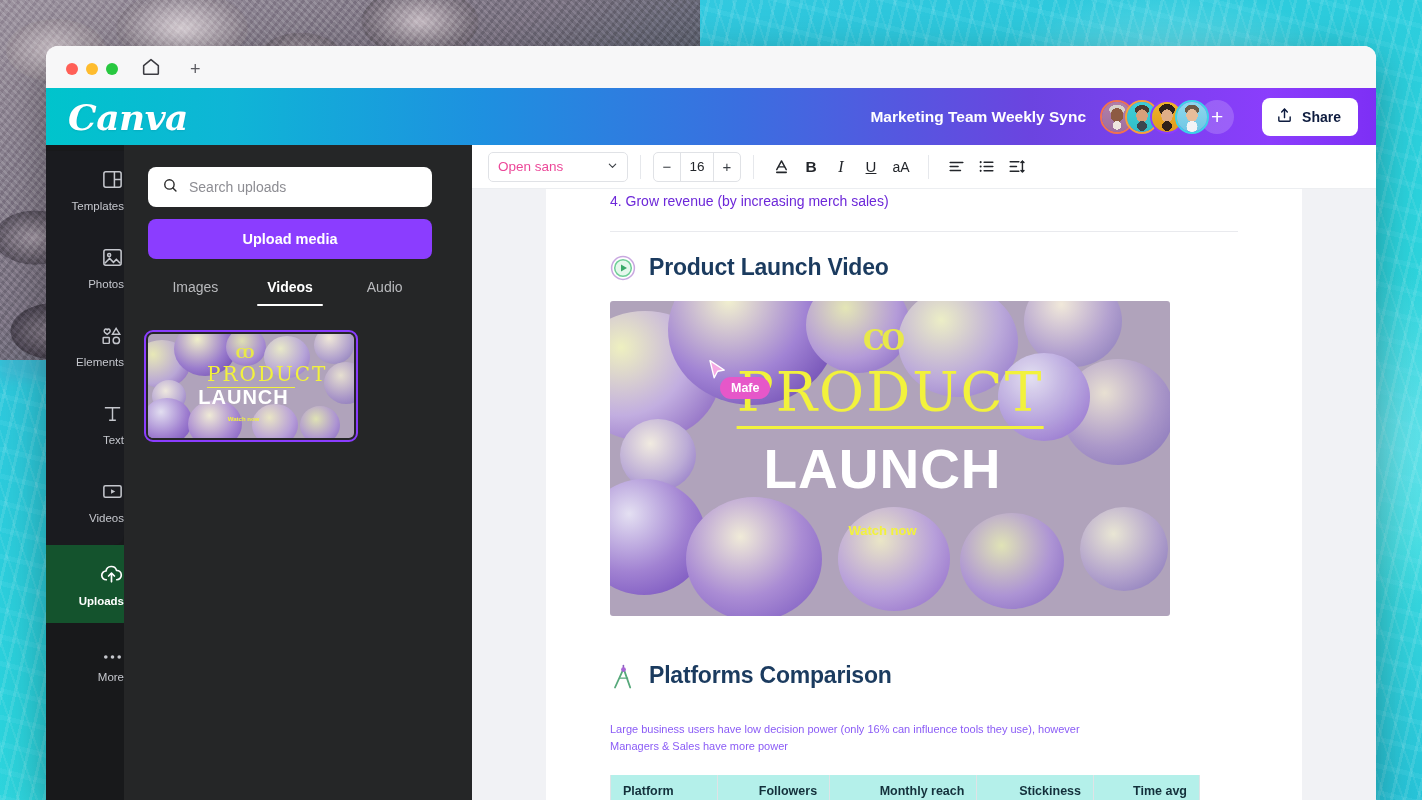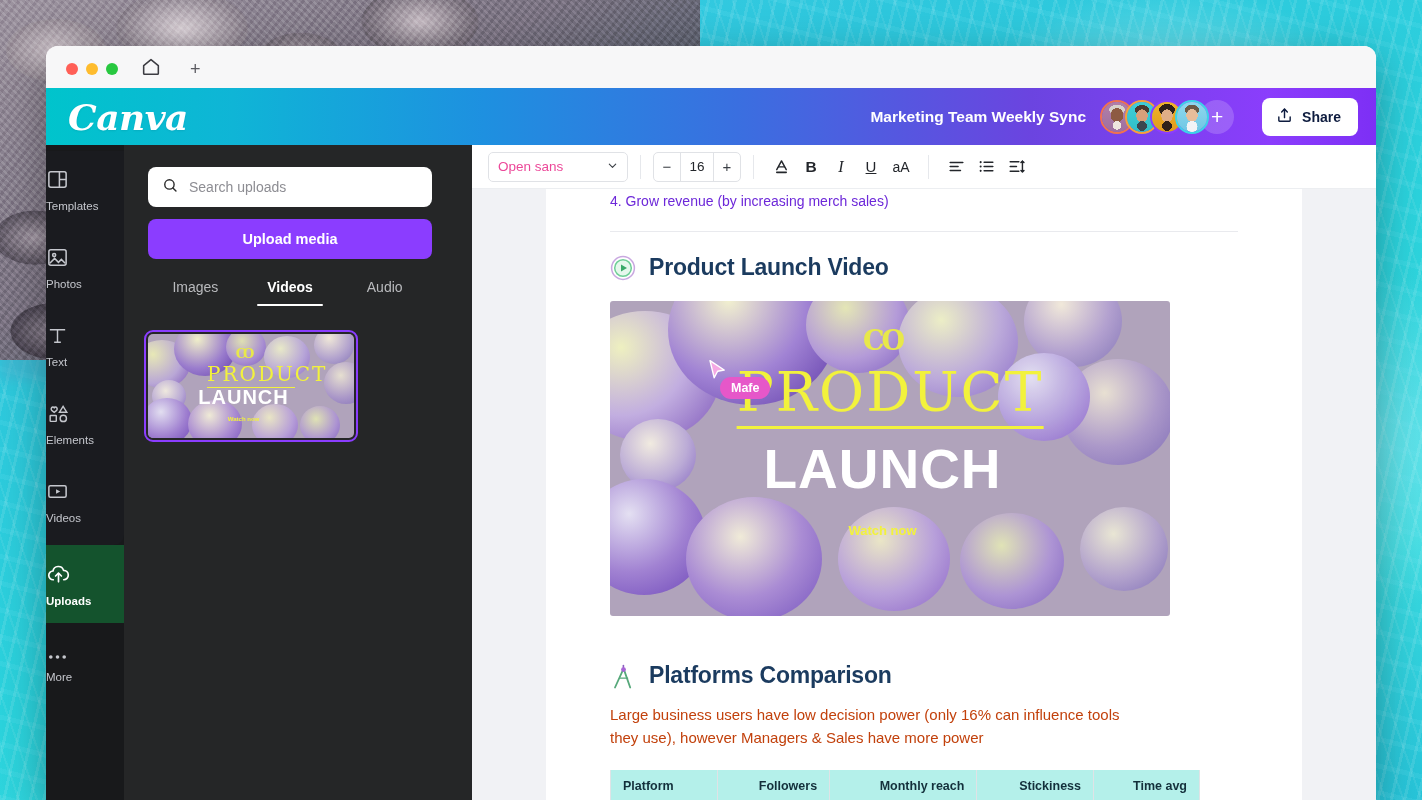--- a/index.html
+++ b/index.html
@@ -116,21 +116,21 @@
     font-size:14px; font-weight:600; display:flex; align-items:center; gap:9px;
     font-family:"Liberation Sans", sans-serif; cursor:pointer;
   }
 
   
   #body { display:flex; height: calc(754px - 42px - 57px); }
 
   
   #rail { width: 78px; background:#18191b; flex:none; display:flex; flex-direction:column; padding-top: 6px; position:relative;}
   .rail-item {
-    height: 78px; display:flex; flex-direction:column; align-items:flex-start;
+    height: 78px; display:flex; flex-direction:column; align-items:flex-end;
     justify-content:center; gap:7px; color:#c5c7cd; font-size:11.5px; cursor:pointer;
   }
   .rail-item.active { background:#14532d; color:#fff; font-weight:700; }
   .rail-item.active .rail-label { font-weight:700; }
   .rail-sep { height: 5px; }
   #rail-top { background:#1a1b1f; border-radius: 0 0 10px 0; padding-bottom:4px;}
 
   
   #panel { width: 348px; background:#252627; flex:none; padding: 22px 40px 0 24px; }
   #search-wrap {
@@ -212,21 +212,21 @@
   #video-card {
     margin-top: 20px; width: 560px; height: 315px; border-radius:3px; overflow:hidden; position:relative;
   }
   #cursor-wrap { position:absolute; left: 98px; top: 58px; z-index:5; }
   #cursor-label {
     position:absolute; left: 12px; top: 18px;
     background:#e657c9; color:#fff; font-size:12.5px; font-weight:700;
     padding: 4px 11px; border-radius: 12px; white-space:nowrap;
     font-family:"Liberation Sans", sans-serif;
   }
-  .body-text { font-size:15px; color:#c2410c; line-height:1.55; margin-top:14px; }
+  .body-text { font-size:11px; color:#8b5cf6; line-height:1.55; margin-top:32px; }
   #cmp-table { margin-top: 20px; width: 590px; border-collapse: collapse; font-size:12.5px; }
   #cmp-table th {
     background:#b4f0ea; color:#13303b; font-weight:700; text-align:right;
     padding: 9px 12px; border:1px solid #dfe3e6; border-top:none;
   }
   #cmp-table th:first-child { text-align:left; }
   #cmp-table td {
     padding: 9px 12px; text-align:right; color:#2b2b33; border:1px solid #e9ebee;
   }
   #cmp-table td:first-child { text-align:left; }
@@ -323,36 +323,36 @@
             <svg width="23" height="23" viewBox="0 0 24 24" fill="none" stroke="#c5c7cd" stroke-width="1.6">
               <rect x="3" y="4" width="18" height="16" rx="2"></rect>
                 <circle cx="8.5" cy="9.5" r="1.6"></circle>
                 <path d="m4 18 5-5 4 4 3-3 4 4"></path>
             </svg>
           </span>
           <span class="rail-label">Photos</span>
         </div>
         <div class="rail-item">
           <span>
-            <svg width="23" height="23" viewBox="0 0 24 24" fill="none" stroke="#c5c7cd" stroke-width="1.5">
-              <path d="M4 6h16M12 6v13M8.5 19h7"></path>
-            </svg>
-          </span>
-          <span class="rail-label">Text</span>
-        </div>
-        <div class="rail-item">
-          <span>
             <svg width="25" height="23" viewBox="0 0 26 24" fill="none" stroke="#c5c7cd" stroke-width="1.5">
               <path d="M6.5 9.2c-2.8-2 .3-5.4 2-3.2 1.7-2.2 4.8 1.2 2 3.2L8.5 10.8z"></path>
               <path d="M17.8 4.5 21.6 10.6h-7.6z"></path>
               <rect x="4.3" y="14" width="6.4" height="6.2" rx=".6"></rect>
               <circle cx="18" cy="17.1" r="3.3"></circle>
             </svg>
           </span>
           <span class="rail-label">Elements</span>
+        </div>
+        <div class="rail-item">
+          <span>
+            <svg width="23" height="23" viewBox="0 0 24 24" fill="none" stroke="#c5c7cd" stroke-width="1.5">
+              <path d="M4 6h16M12 6v13M8.5 19h7"></path>
+            </svg>
+          </span>
+          <span class="rail-label">Text</span>
         </div>
         <div class="rail-item">
           <span>
             <svg width="23" height="23" viewBox="0 0 24 24" fill="none" stroke="#c5c7cd" stroke-width="1.6">
               <rect x="3" y="6" width="18" height="12" rx="1.6"></rect>
                 <path d="m10.5 9.6 4.4 2.4-4.4 2.4z" fill="#c5c7cd" stroke="none"></path>
             </svg>
           </span>
           <span class="rail-label">Videos</span>
         </div>

